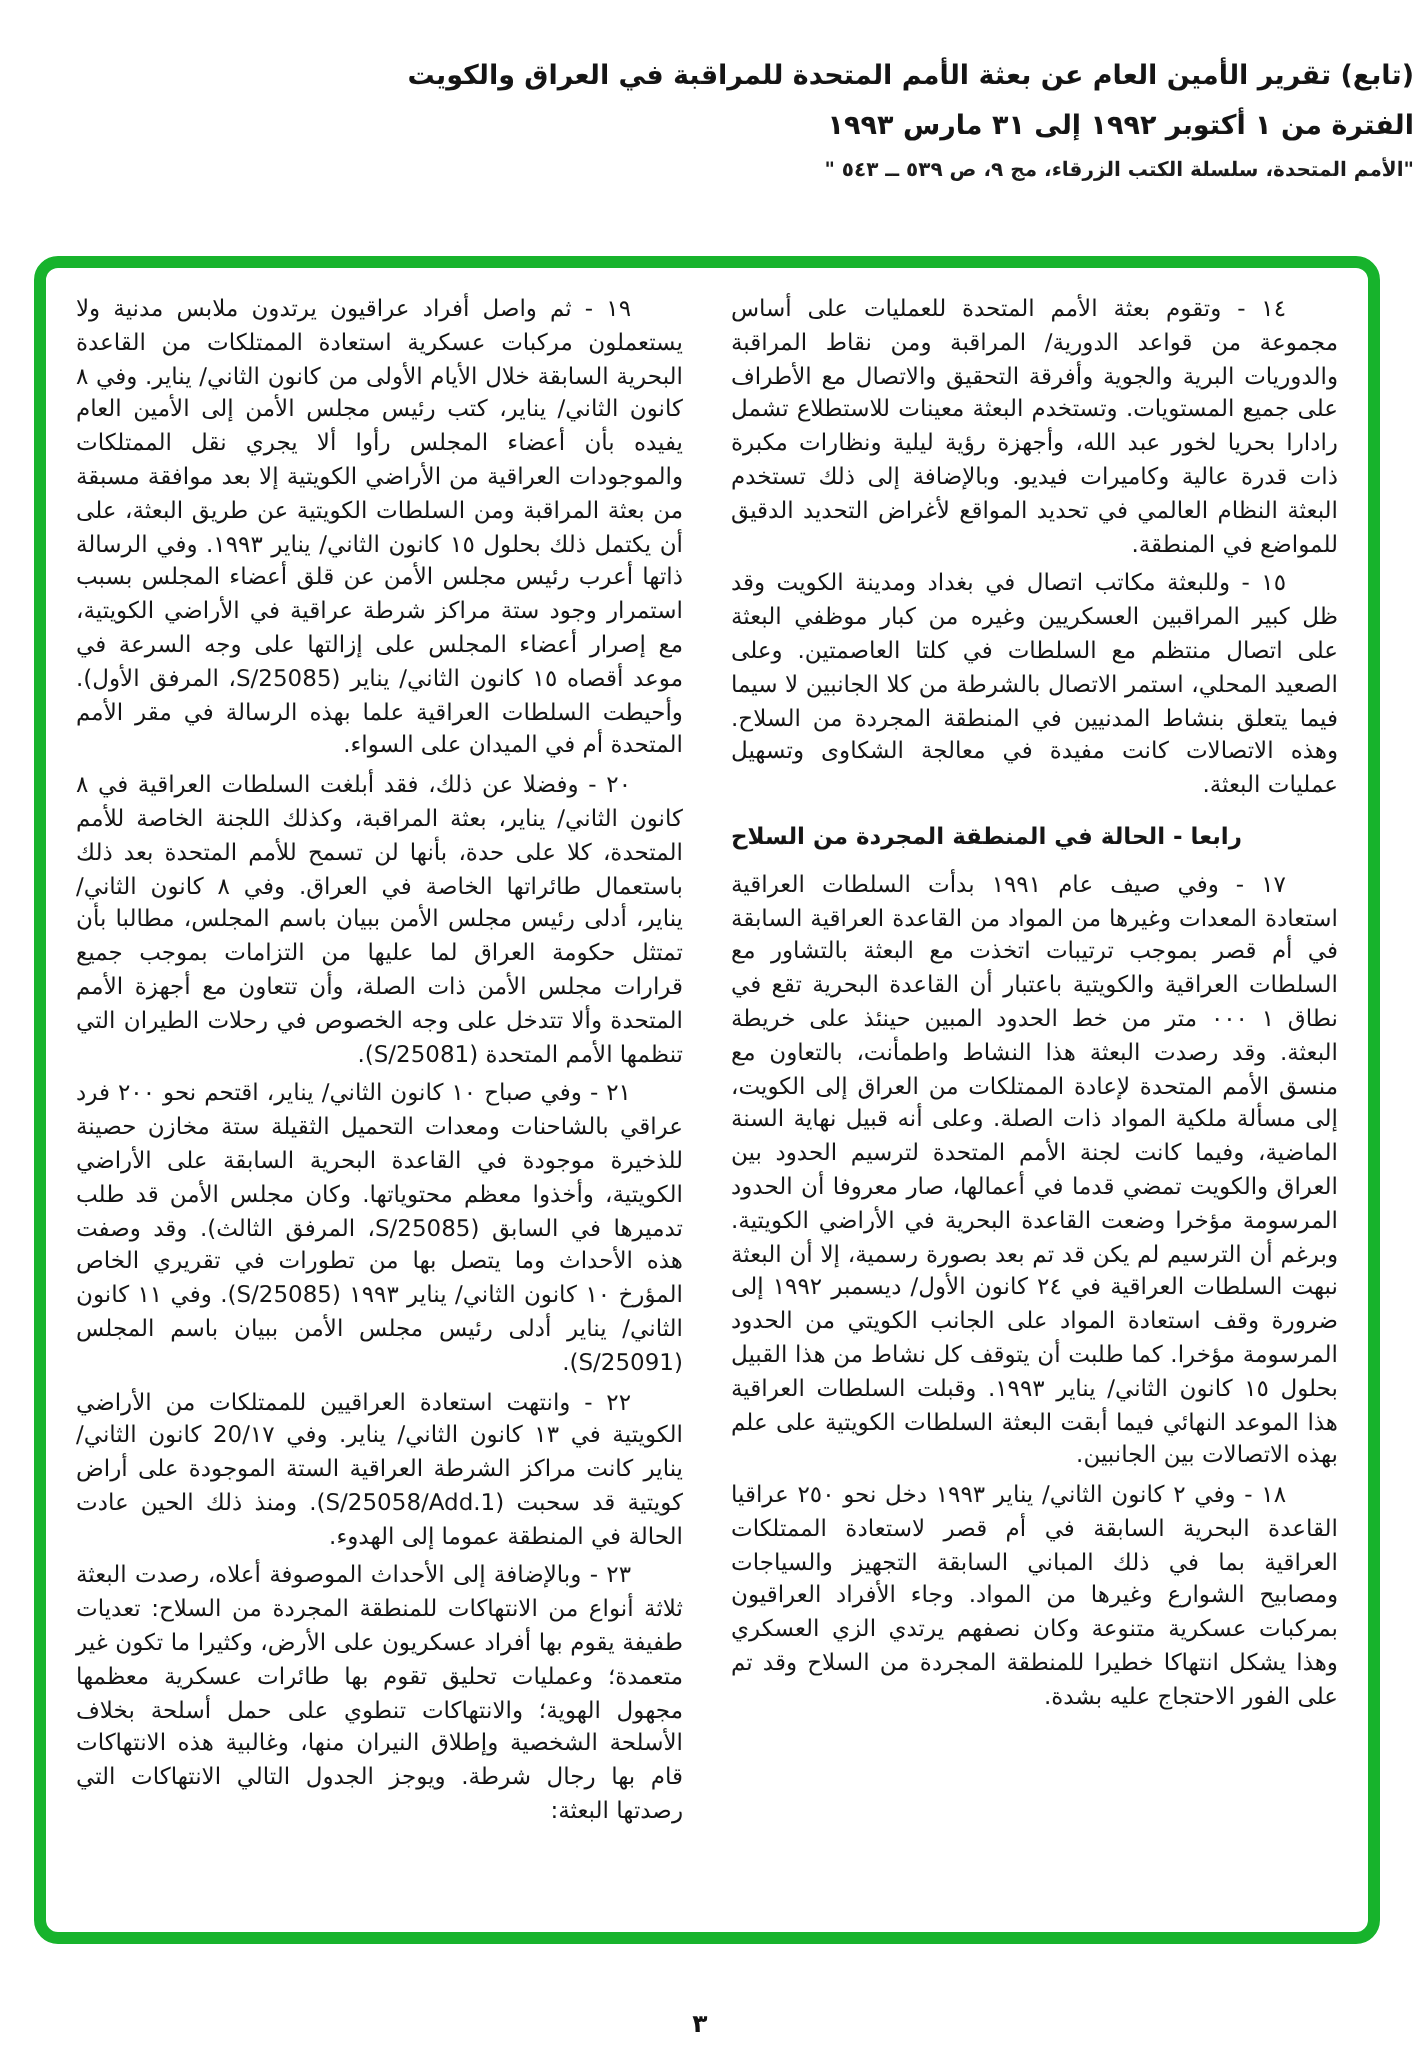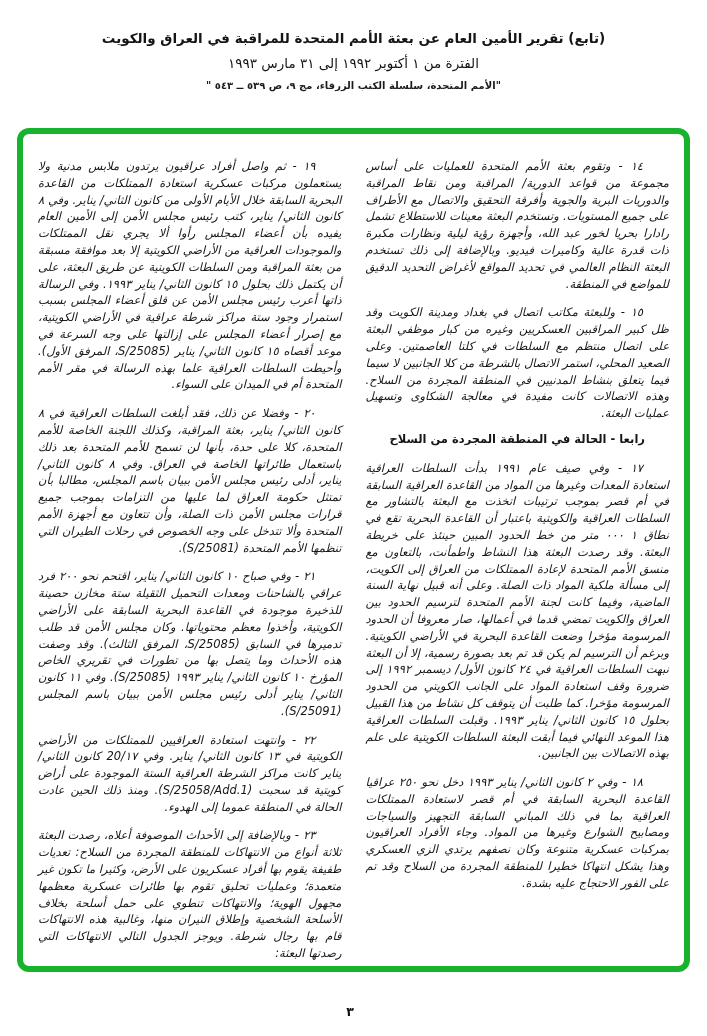--- a/index.html
+++ b/index.html
@@ -8,31 +8,30 @@
     width: 707px;
     height: 1036px;
     margin: 0 auto;
     background: #ffffff;
     font-family: "DejaVu Sans", sans-serif;
     color: #151515;
     overflow: hidden;
   }
   .doc-header {
     padding-top: 30px;
-    text-align: center;
     direction: rtl;
   }
   .doc-header .h1 {
     font-size: 13.5px;
     font-weight: bold;
     letter-spacing: 0.2px;
   }
   .doc-header .h2 {
     font-size: 13.5px;
-    font-weight: normal;
+    font-weight: bold;
     margin-top: 9px;
   }
   .doc-header .h3 {
     font-size: 10px;
     font-weight: bold;
     margin-top: 9px;
     color: #1c1c1c;
   }
   .content-box {
     position: absolute;
@@ -56,29 +55,28 @@
   .col {
     flex: 1 1 0;
     min-width: 0;
     direction: rtl;
     text-align: justify;
     font-size: 11.5px;
     line-height: 16.8px;
     color: #161616;
   }
   .col p.para {
-    margin: 12px 0 3px 0;
+    margin: 0 0 3px 0;
     text-indent: 26px;
-    font-style: italic;
   }
   .col p.heading {
     margin: 9px 0 7px 0;
     text-indent: 0;
     font-weight: bold;
-    text-align: center;
+    text-align: left;
   }
   .page-footer {
     position: absolute;
     bottom: 0;
     left: 0;
     width: 100%;
     height: 46px;
   }
   .page-number {
     position: absolute;

